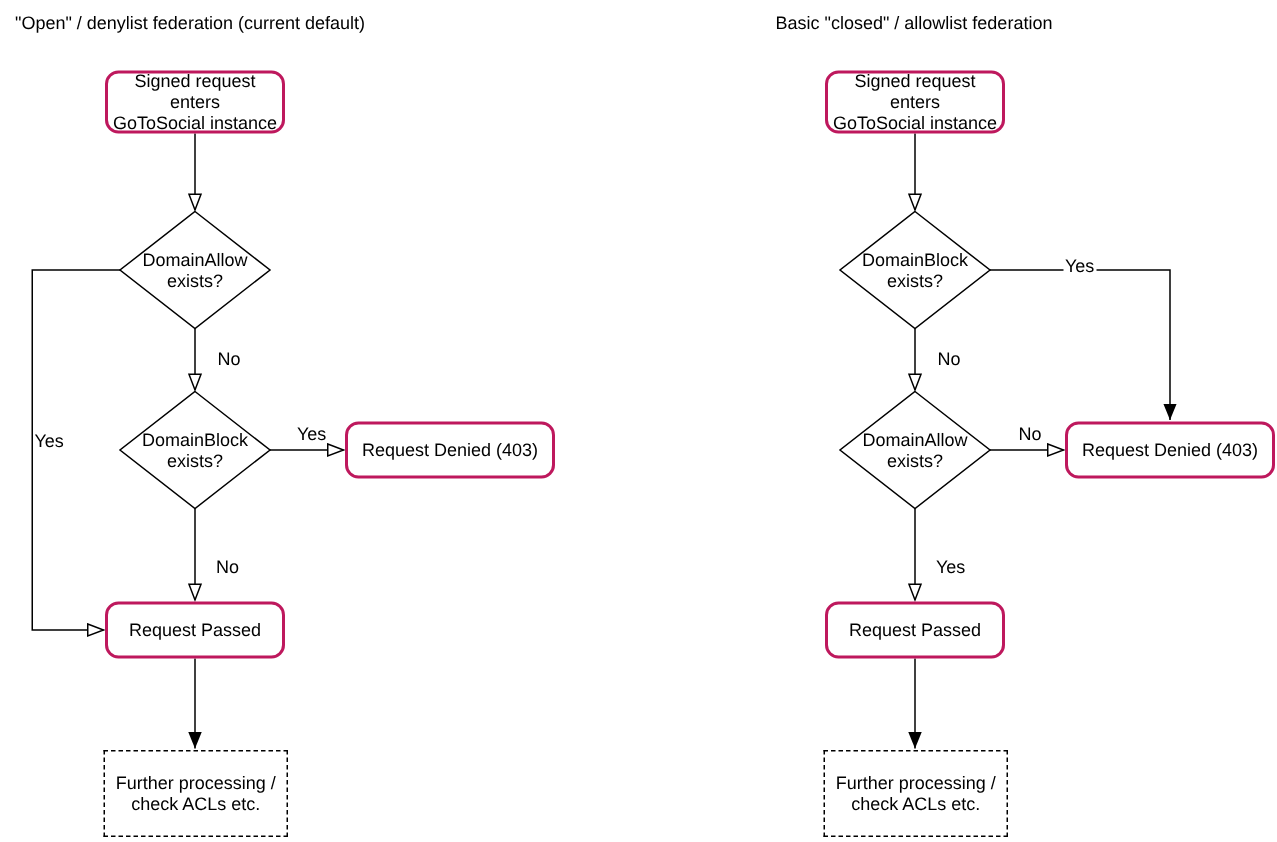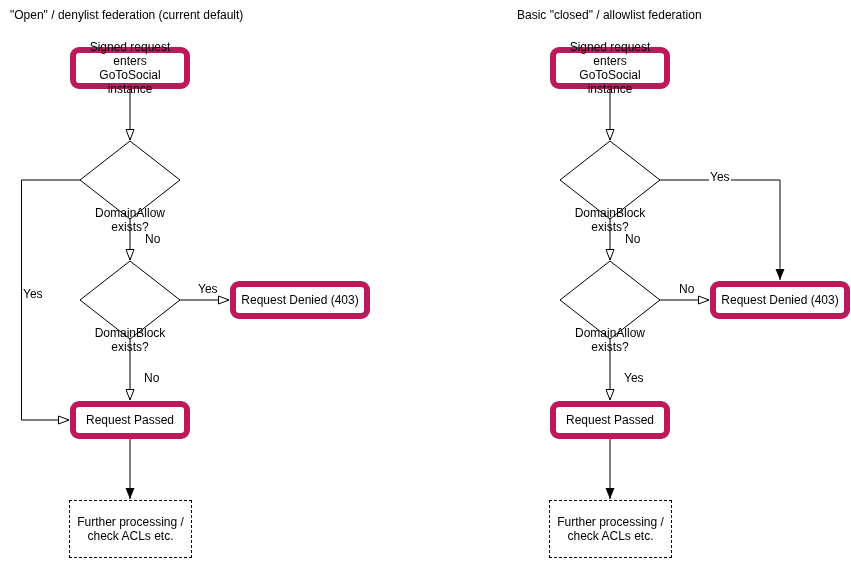--- a/index.html
+++ b/index.html
@@ -15,21 +15,21 @@
   .layer { position: absolute; left: 0; top: 0; }
   .title {
     position: absolute;
     font-size: 12px;
     line-height: 14px;
     white-space: pre;
   }
   .node {
     position: absolute;
     box-sizing: border-box;
-    border: 6px solid #be185d;
+    border: 2px solid #be185d;
     border-radius: 9px;
     background: #ffffff;
     display: flex;
     align-items: center;
     justify-content: center;
     text-align: center;
     font-size: 12px;
     line-height: 14px;
     white-space: pre-line;
   }
@@ -38,21 +38,20 @@
     border: 1px dashed #000000;
     text-align: center;
   }
   .dlabel {
     position: absolute;
     width: 100px;
     text-align: center;
     font-size: 12px;
     line-height: 14px;
     white-space: pre-line;
-    margin-top: 40px;
   }
   .elabel {
     position: absolute;
     font-size: 12px;
     line-height: 12px;
     background: #ffffff;
     padding: 0 1px;
     text-align: right;
   }
   svg .edge { stroke: #000000; stroke-width: 1; fill: none; }

